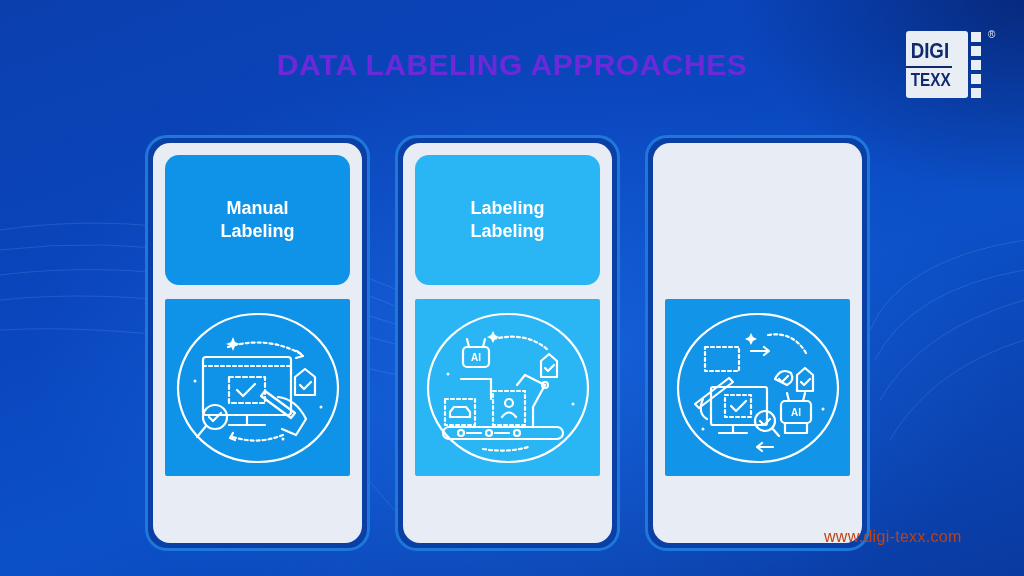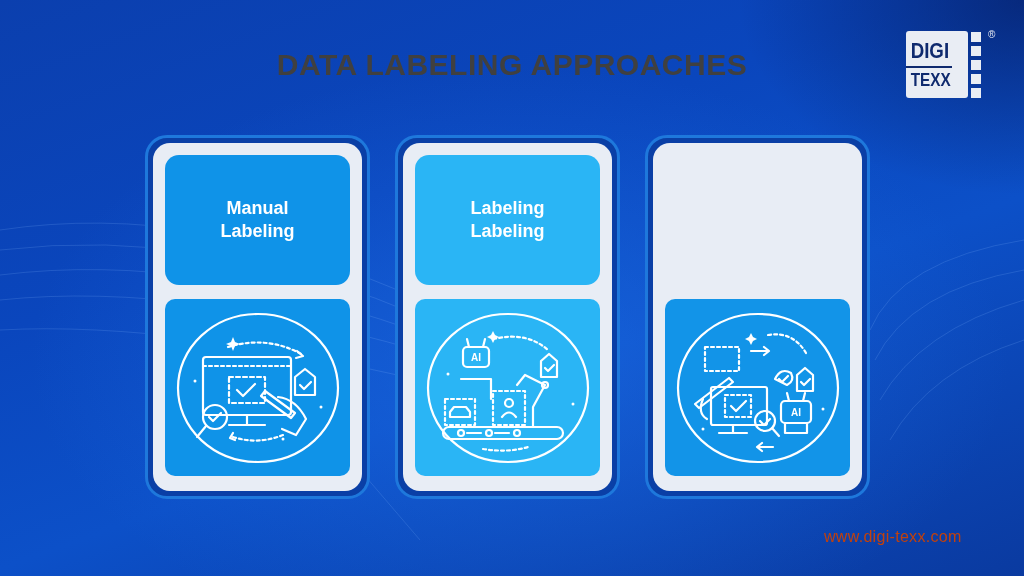--- a/index.html
+++ b/index.html
@@ -10,62 +10,62 @@
     background:
       radial-gradient(ellipse 700px 420px at 520px 360px, rgba(30,110,230,0.55), rgba(0,0,0,0) 70%),
       linear-gradient(160deg, #0b3fae 0%, #0a46bd 35%, #0c50c8 60%, #0a3aa0 100%);
   }
   .bg-lines { position:absolute; left:0; top:0; width:1024px; height:576px; pointer-events:none; }
   .bg-corner { position:absolute; right:0; top:0; width:420px; height:300px;
     background: radial-gradient(ellipse 380px 260px at 100% 0%, rgba(5,25,90,0.65), rgba(0,0,0,0) 75%); }
 
   .title {
     position:absolute; left:0; width:1024px; top:48px; text-align:center;
-    color:#404040; font-weight:700; font-size:30px; letter-spacing:0.5px;
+    color:#6d28d9; font-weight:700; font-size:30px; letter-spacing:0.5px;
   }
 
   .logo { position:absolute; left:906px; top:31px; width:90px; height:70px; }
   .logo-box {
     position:absolute; left:0; top:0; width:62px; height:67px;
     background:#e9edf4; border-radius:3px;
     display:flex; flex-direction:column; justify-content:center;
   }
   .logo-top, .logo-bottom {
     font-family:"Liberation Sans", sans-serif; font-weight:700; color:#0f2a6e;
     transform:scaleX(0.85); line-height:1;
   }
   .logo-top { font-size:22px; letter-spacing:0px; }
   .logo-bottom { font-size:18px; margin-top:3px; }
   .logo-rule { width:46px; height:2px; background:#0f2a6e; margin-top:4px; }
   .logo-squares { position:absolute; left:65px; top:1px; width:10px; }
   .logo-squares span { display:block; width:10px; height:10px; background:#e9edf4; margin-bottom:4px; }
   .logo-reg { position:absolute; left:82px; top:-2px; color:#e9edf4; font-size:10px; }
 
   .card-outer {
-    position:absolute; top:135px; width:225px; height:364px;
+    position:absolute; top:135px; width:225px; height:416px;
     border-radius:22px;
     border:3px solid #1e78dc;
     background:#0a3fa6;
     padding:5px;
   }
   .card-inner {
     width:100%; height:100%;
     background:#e8edf5; border-radius:17px;
     padding:12px 12px;
     position:relative;
   }
   .panel-top {
     position:absolute; left:12px; right:12px; top:12px; height:130px;
     border-radius:14px;
     display:flex; align-items:center; justify-content:center;
     text-align:center; color:#ffffff; font-weight:700; font-size:18px; line-height:23px;
   }
   .panel-bottom {
     position:absolute; left:12px; right:12px; top:156px; height:177px;
-    border-radius:10px;
+    border-radius:2px;
     display:flex; align-items:center; justify-content:center;
   }
   .panel-bottom svg { width:170px; height:158px; }
   .c-manual { background:#0f93e8; }
   .c-auto { background:#2ab5f5; }
   .c-hybrid { background:#1294e8; }
 
   .footer-url {
     position:absolute; left:824px; top:528px; color:#c2410c; font-size:16px; letter-spacing:0.3px;
   }

